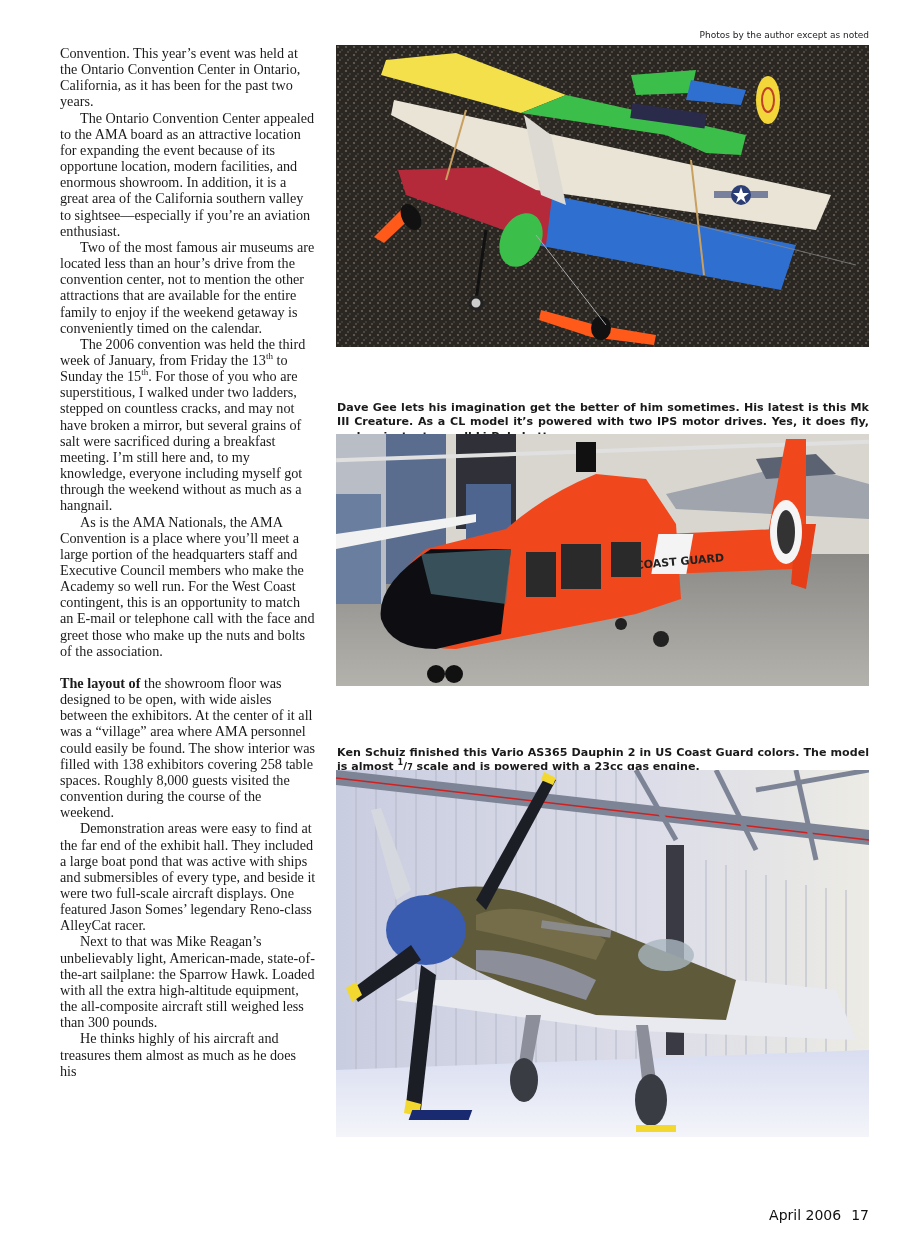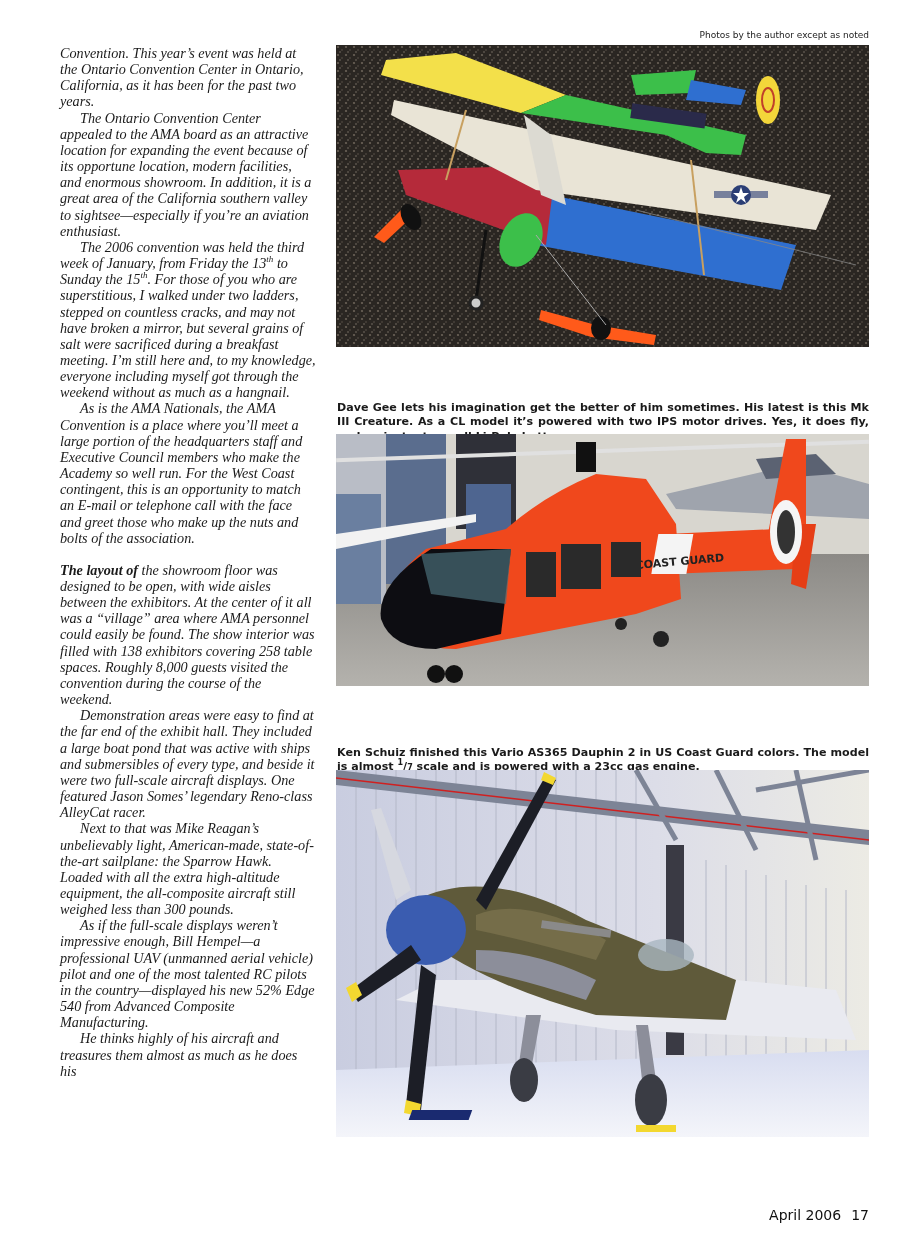--- a/index.html
+++ b/index.html
@@ -8,21 +8,21 @@
 
   .credit {
     position:absolute; right:47px; top:30px;
     font-family:"DejaVu Sans", sans-serif; font-size:9px; color:#222;
   }
 
   .column {
     position:absolute; left:60px; top:45px; width:256px;
     font-family:"Liberation Serif", serif; font-size:14.2px; line-height:16.15px; color:#1a1a1a;
   }
-  .column p { margin:0; text-indent:20px;font-style:italic; }
+  .column p { margin:0; text-indent:20px; }
   .column p.first { text-indent:0; }
   .column p.section { text-indent:0; margin-top:16px; }
   .column .lead { font-weight:bold; }
   .column sup { font-size:9px; line-height:0; vertical-align:super; }
 
   .photo { position:absolute; left:336px; width:533px; overflow:hidden; }
   .photo svg { display:block; width:100%; height:100%; }
   #photo1 { top:45px; height:302px; }
   #photo2 { top:434px; height:252px; }
   #photo3 { top:770px; height:367px; }
@@ -46,26 +46,26 @@
 </head>
 <body>
 
 <div class="page">
 
   <div class="credit">Photos by the author except as noted</div>
 
   <div class="column">
     <p class="first">Convention. This year’s event was held at the Ontario Convention Center in Ontario, California, as it has been for the past two years.</p>
     <p>The Ontario Convention Center appealed to the AMA board as an attractive location for expanding the event because of its opportune location, modern facilities, and enormous showroom. In addition, it is a great area of the California southern valley to sightsee—especially if you’re an aviation enthusiast.</p>
+    <p>Two of the most famous air museums are located less than an hour’s drive from the convention center, not to mention the other attractions that are available for the entire family to enjoy if the weekend getaway is conveniently timed on the calendar.</p>
     <p><span>The 2006 convention was held the third week of January, from Friday the 13</span><sup>th</sup><span> to Sunday the 15</span><sup>th</sup><span>. For those of you who are superstitious, I walked under two ladders, stepped on countless cracks, and may not have broken a mirror, but several grains of salt were sacrificed during a breakfast meeting. I’m still here and, to my knowledge, everyone including myself got through the weekend without as much as a hangnail.</span></p>
     <p>As is the AMA Nationals, the AMA Convention is a place where you’ll meet a large portion of the headquarters staff and Executive Council members who make the Academy so well run. For the West Coast contingent, this is an opportunity to match an E-mail or telephone call with the face and greet those who make up the nuts and bolts of the association.</p>
     <p class="section"><span class="lead">The layout of</span><span> the showroom floor was designed to be open, with wide aisles between the exhibitors. At the center of it all was a “village” area where AMA personnel could easily be found. The show interior was filled with 138 exhibitors covering 258 table spaces. Roughly 8,000 guests visited the convention during the course of the weekend.</span></p>
     <p>Demonstration areas were easy to find at the far end of the exhibit hall. They included a large boat pond that was active with ships and submersibles of every type, and beside it were two full-scale aircraft displays. One featured Jason Somes’ legendary Reno-class AlleyCat racer.</p>
     <p>Next to that was Mike Reagan’s unbelievably light, American-made, state-of-the-art sailplane: the Sparrow Hawk. Loaded with all the extra high-altitude equipment, the all-composite aircraft still weighed less than 300 pounds.</p>
-    <p>As if the full-scale displays weren’t impressive enough, Bill Hempel—a professional UAV (unmanned aerial vehicle) pilot and one of the most talented RC pilots in the country—displayed his new 52% Edge 540 from Advanced Composite Manufacturing.</p>
     <p>He thinks highly of his aircraft and treasures them almost as much as he does his</p>
   </div>
 
   <div class="photo" id="photo1">
     <svg viewBox="0 0 533 302" preserveAspectRatio="none">
       <defs>
         <pattern id="carpet" width="8" height="8" patternUnits="userSpaceOnUse">
           <rect width="8" height="8" fill="#2a2622"></rect>
           <circle cx="2" cy="2" r="1.1" fill="#6b6258"></circle>
           <circle cx="6" cy="5" r="0.9" fill="#4a433c"></circle>

